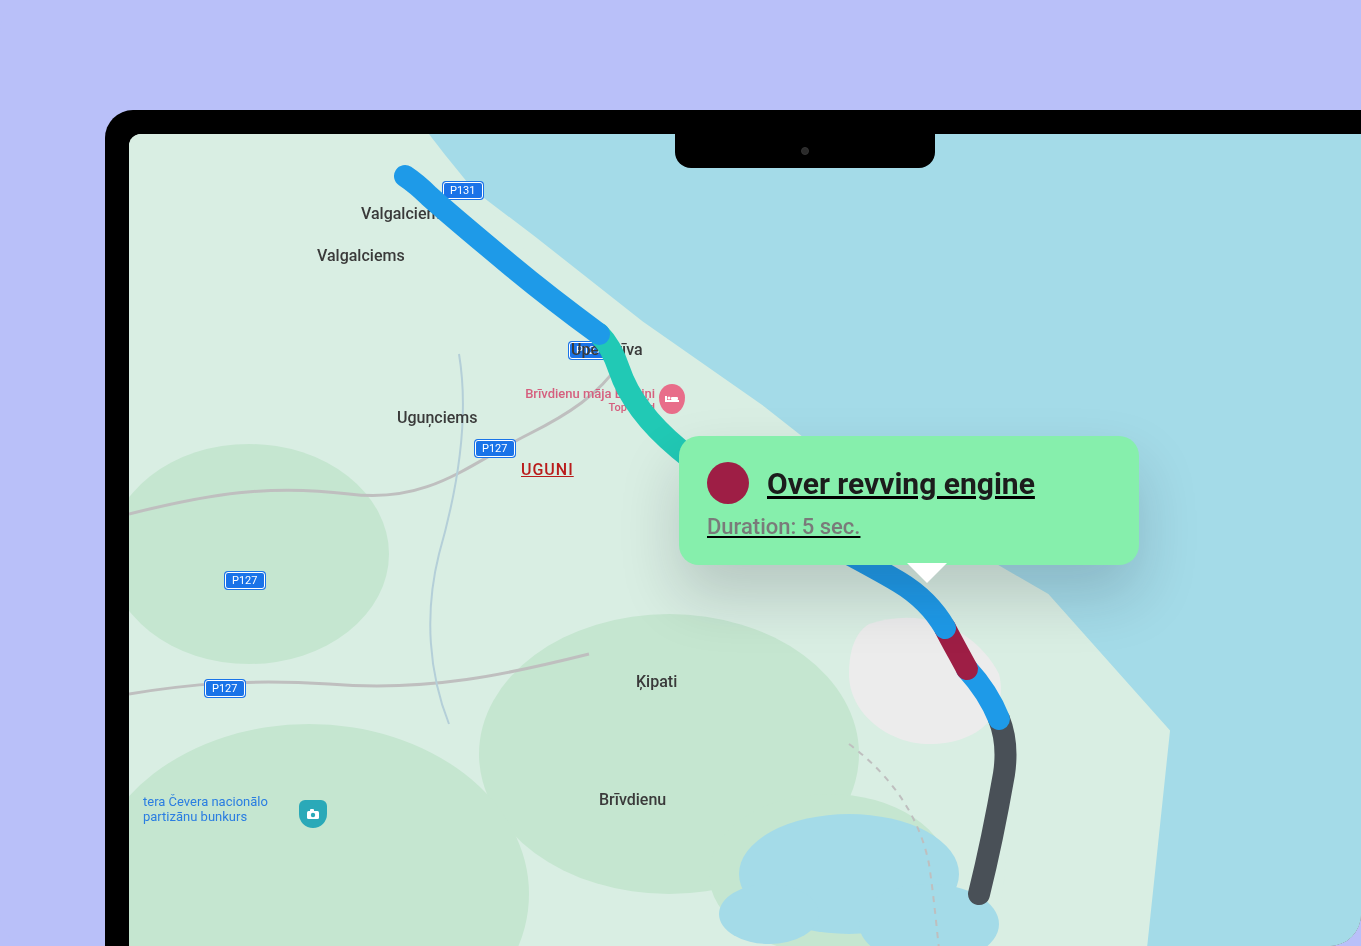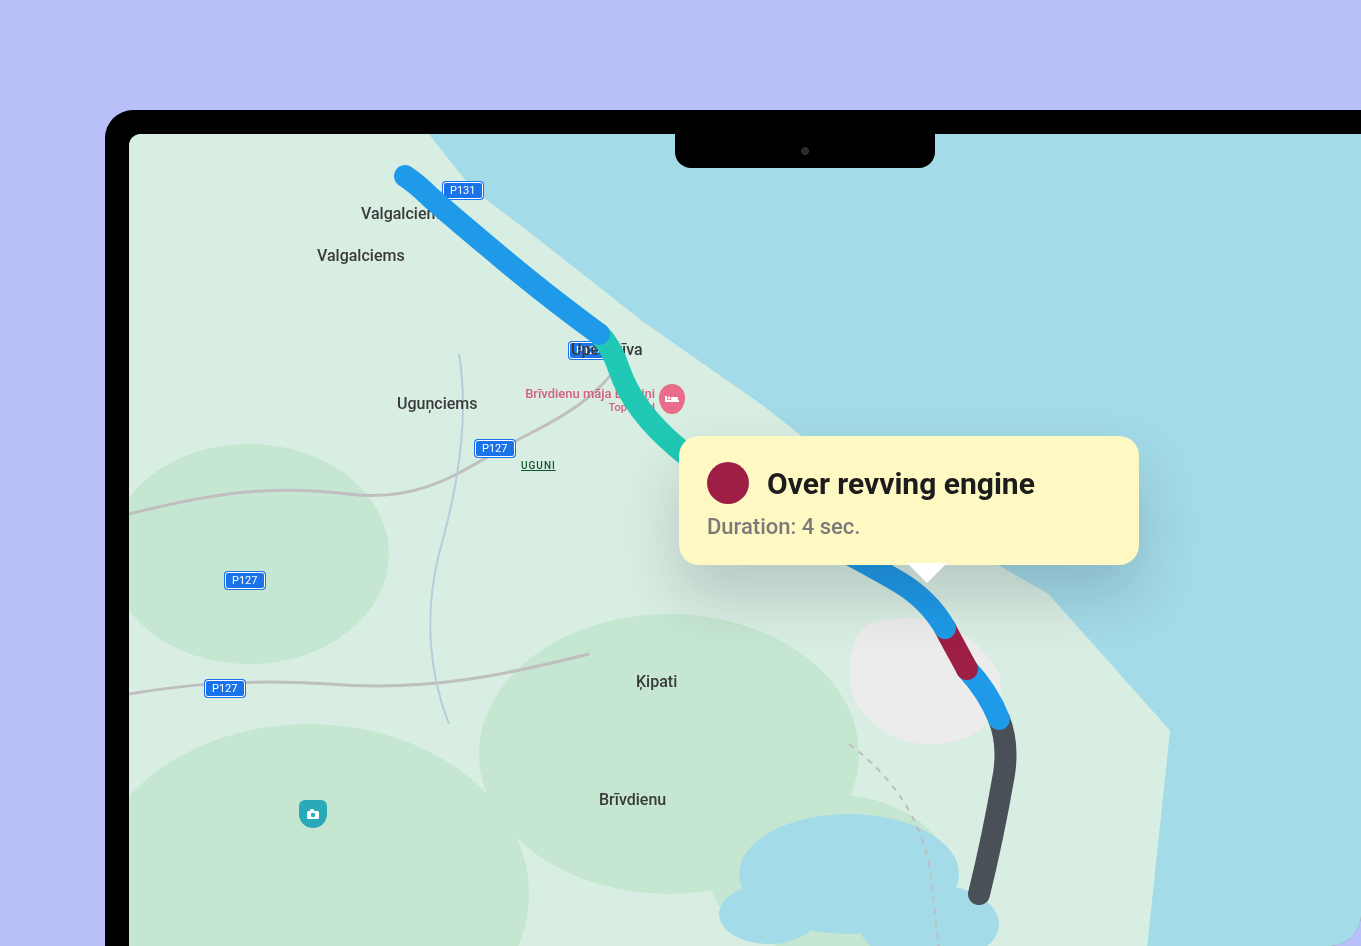--- a/index.html
+++ b/index.html
@@ -97,21 +97,21 @@
   margin-left: 46px;
 }
 
 .city-label {
   position: absolute;
   z-index: 9;
   color: #3a3a3a;
   font-size: 16px;
   font-weight: 500;
 }
-.city-label.small { font-size: 10px; color: #14532d; letter-spacing: 1px; text-transform: uppercase; text-decoration: underline; }
+.city-label.small { font-size: 16px; color: #b91c1c; letter-spacing: 1px; text-transform: uppercase; text-decoration: underline; }
 .city-label.duplicate { font-size: 16px; }
 
 .poi-label {
   position: absolute;
   z-index: 9;
   color: #d55f7e;
   font-size: 13px;
   font-weight: 500;
   text-align: right;
 }
@@ -161,25 +161,26 @@
   color: #2a7de1;
   font-size: 13px;
   text-align: left;
   max-width: 180px;
 }
 
 
 .tooltip-card {
   position: absolute;
   z-index: 40;
-  background: #fef9c3;
+  background: #86efac;
   border-radius: 20px;
   padding: 26px 36px 26px 28px;
   box-shadow: 0 30px 60px rgba(20,20,40,0.18);
   min-width: 460px;
+  text-decoration: underline;
 }
 .tooltip-card::after {
   content: '';
   position: absolute;
   bottom: -18px;
   left: 54%;
   transform: translateX(-50%);
   border: 20px solid transparent;
   border-top-color: #fff;
   border-bottom: 0;
@@ -257,21 +258,21 @@
 
       <div class="road-shield" style="left:268px; top:48px;">P131</div>
       <div class="road-shield" style="left:394px; top:208px;">P127</div>
       <div class="road-shield" style="left:300px; top:306px;">P127</div>
       <div class="road-shield" style="left:50px; top:438px;">P127</div>
       <div class="road-shield" style="left:30px; top:546px;">P127</div>
 
       <div class="city-label" style="left:232px; top:70px;">Valgalciems</div>
       <div class="city-label duplicate" style="left:188px; top:112px;">Valgalciems</div>
       <div class="city-label" style="left:442px; top:206px;">Upesgrīva</div>
-      <div class="city-label" style="left:268px; top:260px;">Uguņciems</div>
+      <div class="city-label" style="left:268px; top:274px;">Uguņciems</div>
       <div class="city-label small" style="left:392px; top:326px;">UGUNI</div>
       <div class="city-label" style="left:500px; top:538px;margin-left:7px;">Ķipati</div>
       <div class="city-label" style="left:470px; top:656px;">Brīvdienu</div>
 
       <div class="poi-label" style="left:356px; top:252px; width:170px;">
         <span>Brīvdienu māja Bērziņi</span>
         <span class="poi-sub">Top rated</span>
       </div>
       <div class="poi-pin" style="left:530px; top:250px;">
         <svg width="14" height="10" viewBox="0 0 14 10" fill="none">
@@ -282,24 +283,25 @@
           </svg>
       </div>
 
       <div class="cam-pin" style="left:170px; top:666px;">
         <svg width="14" height="12" viewBox="0 0 14 12" fill="none">
             <rect x="1" y="3" width="12" height="8" rx="1.5" fill="#fff"></rect>
             <rect x="4" y="1" width="4" height="3" rx="1" fill="#fff"></rect>
             <circle cx="7" cy="7" r="2.2" fill="#2aa9b8"></circle>
           </svg>
       </div>
+      <div class="poi-link" style="left:14px; top:660px;">tera Čevera nacionālo partizānu bunkurs</div>
 
       <div class="tooltip-card" style="left:550px; top:302px;">
         <div class="tooltip-row">
           <div class="tooltip-dot" style="background:#9e1e45"></div>
           <div class="tooltip-title">Over revving engine</div>
         </div>
-        <div class="tooltip-sub">Duration: 4 sec.</div>
+        <div class="tooltip-sub">Duration: 5 sec.</div>
       </div>
 
     </div>
   </div>
 </div>
 
 </body></html>

